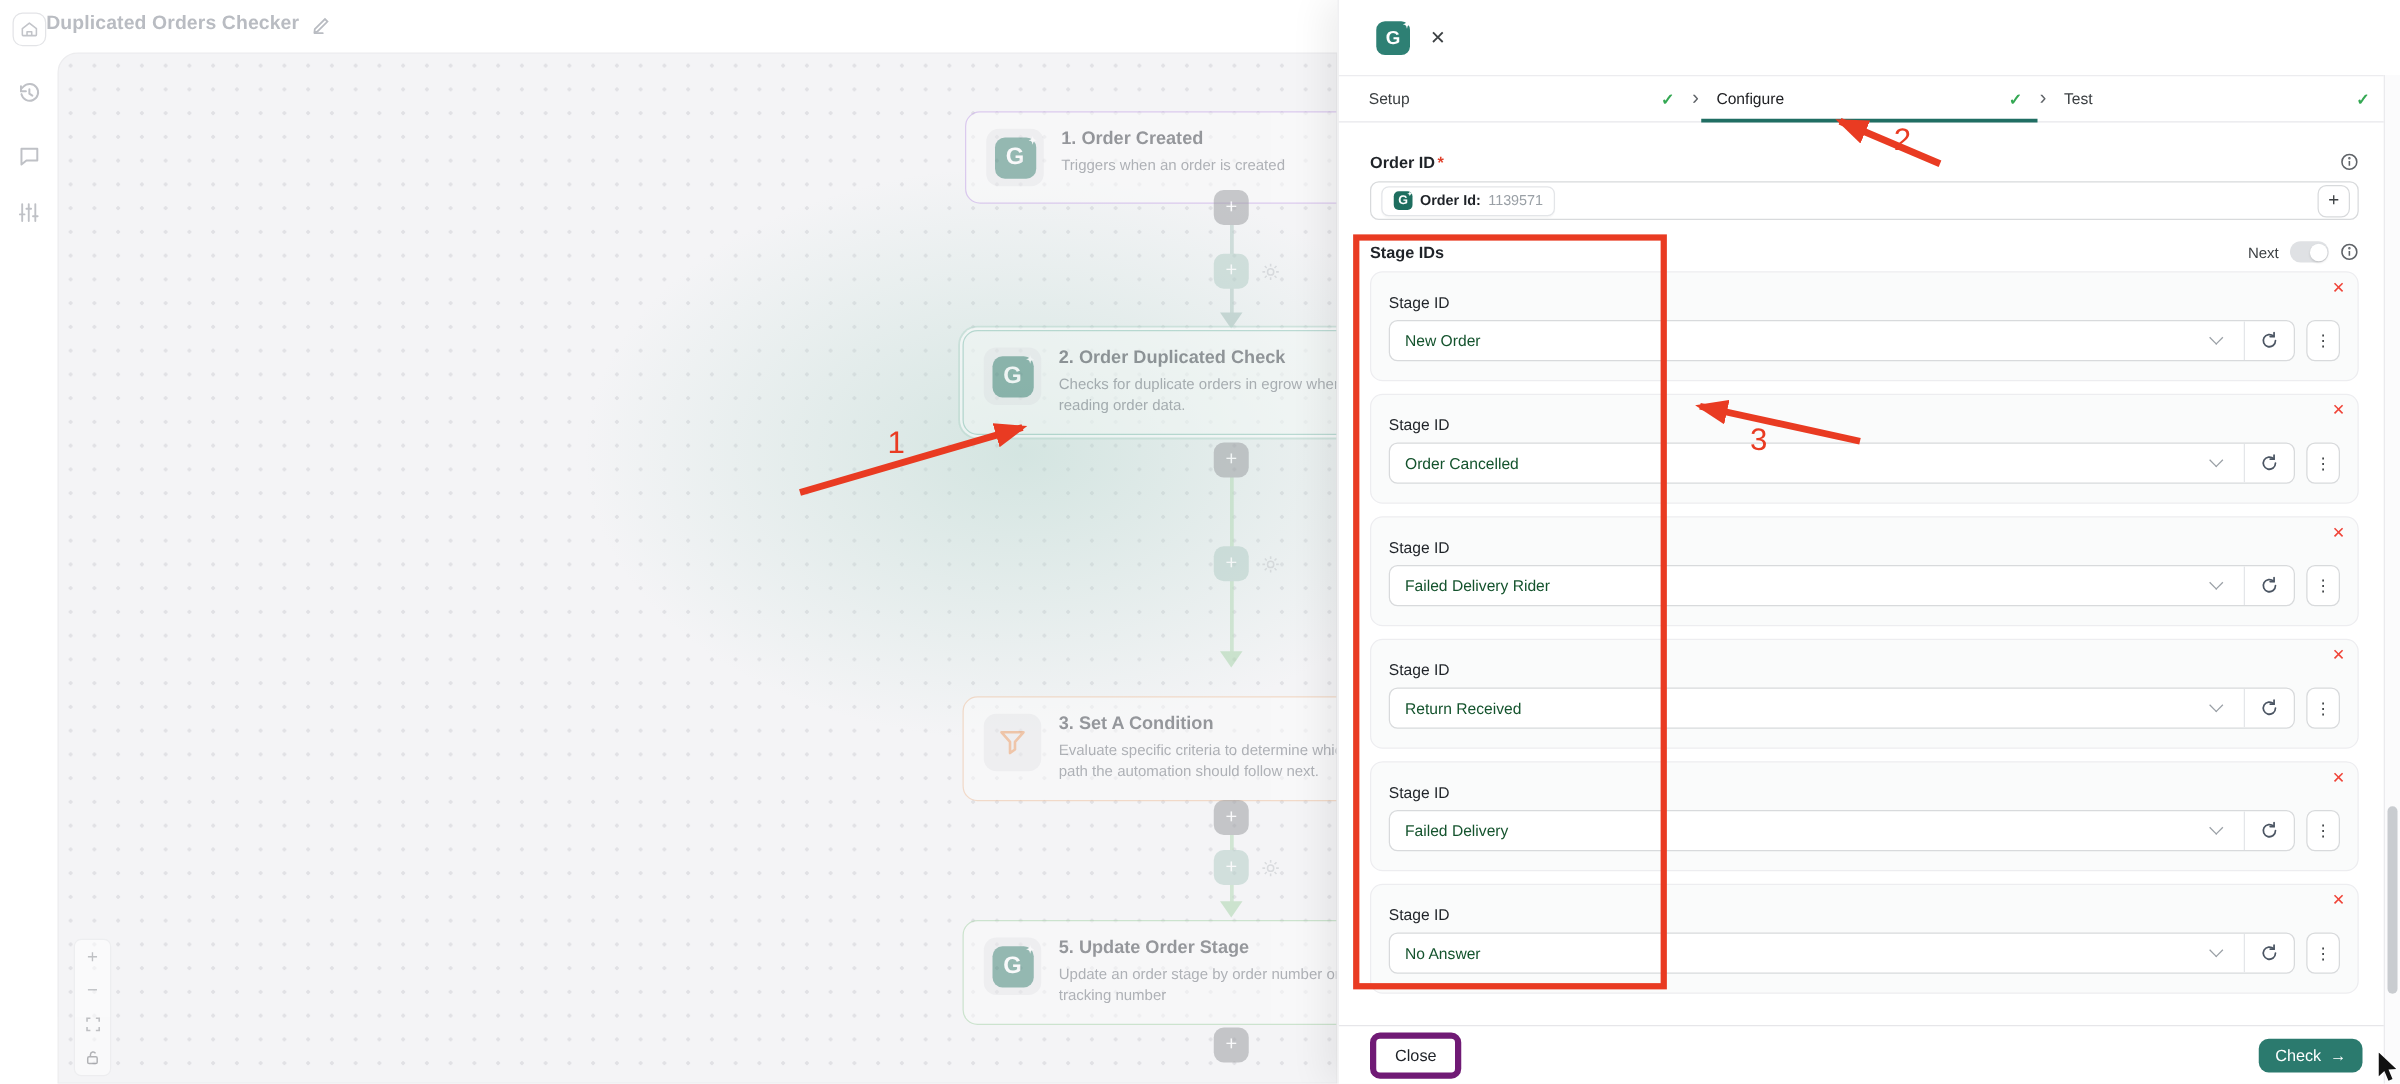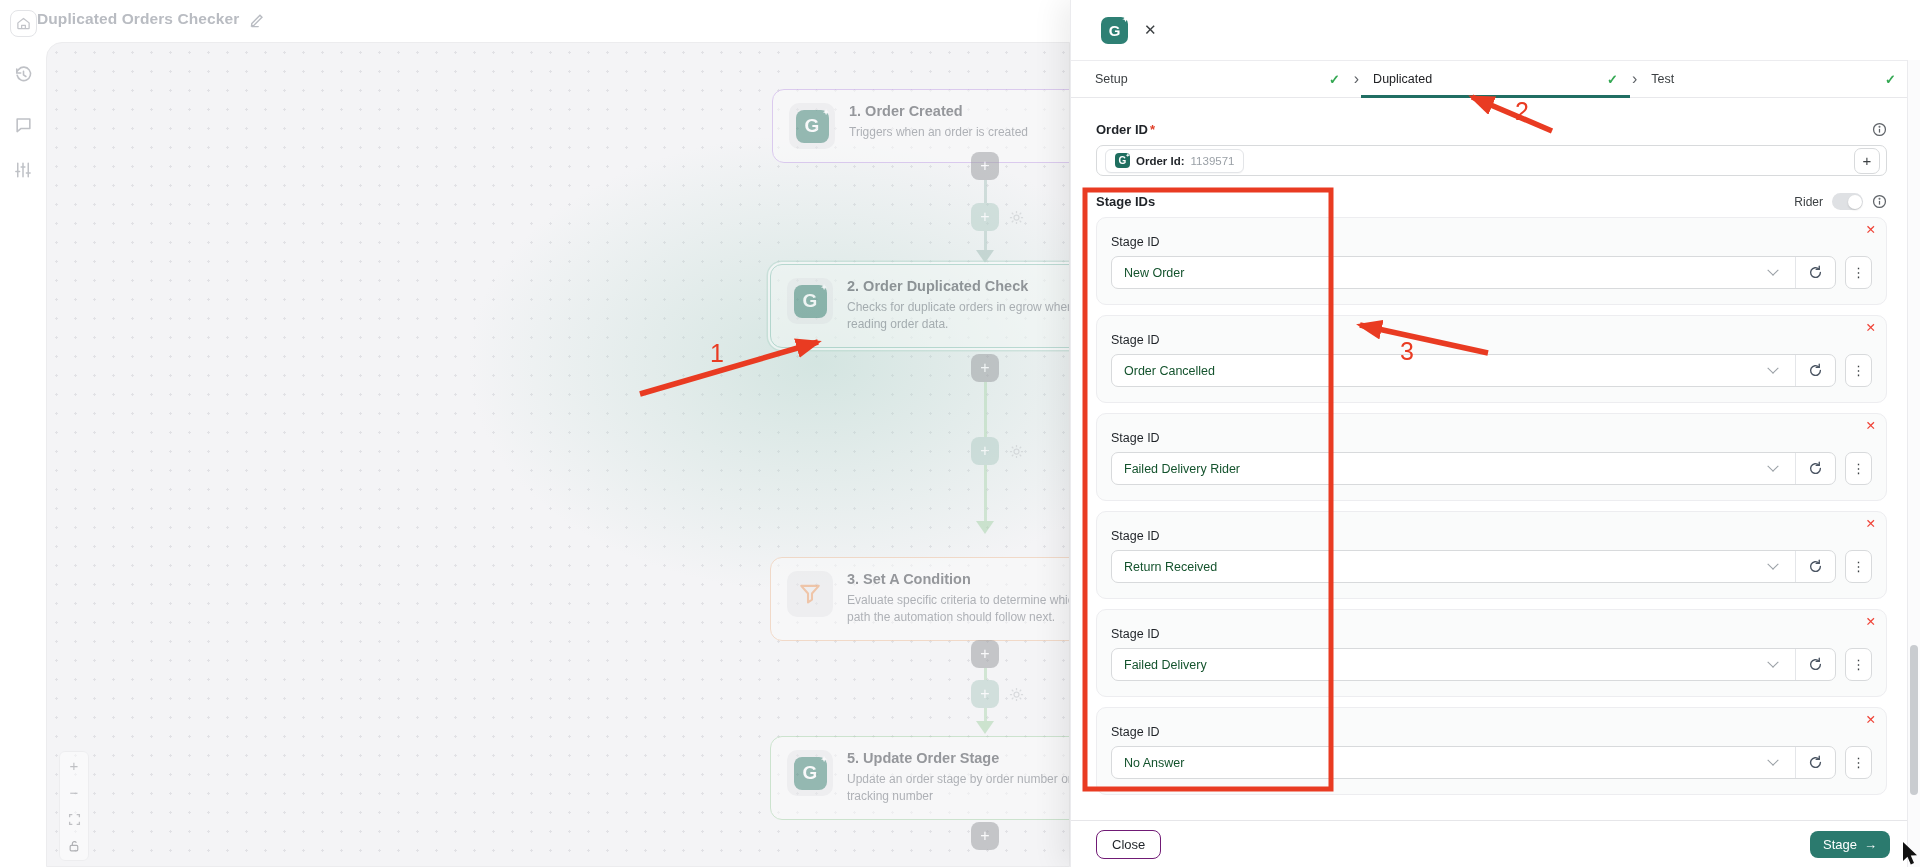--- a/index.html
+++ b/index.html
@@ -108,21 +108,21 @@
   .chevd { width:8px; height:8px; border-right:1.5px solid #9aa0a6; border-bottom:1.5px solid #9aa0a6;
     transform:rotate(45deg) translate(-2px,-2px); margin-right:18px; }
   .refresh-box { width:40px; border-left:1px solid #e4e6e9; align-self:stretch;
     display:flex; align-items:center; justify-content:center; cursor:pointer; }
   .kebab { width:27px; margin-left:9px; border:1px solid #d8dadc; border-radius:7px; background:#fff;
     display:flex; align-items:center; justify-content:center; color:#3c4043; font-size:13px; cursor:pointer; }
 
   .p-footer { height:47px; border-top:1px solid #e6e6e9; display:flex; align-items:center;
     justify-content:space-between; padding:0 30px 0 25px; background:#fff; }
   .btn-close { padding:6px 15px; font-size:13px; color:#1f2328; background:#fff;
-    border:1px solid #701a75; border-radius:8px; cursor:pointer; }
+    border:5px solid #701a75; border-radius:8px; cursor:pointer; }
   .btn-next { padding:6px 13px; font-size:13px; color:#fff; background:#2b7a6e; border:none;
     border-radius:8px; cursor:pointer; display:flex; align-items:center; gap:7px; }
 
   .scrollstrip { position:absolute; right:0; top:60px; bottom:0; width:13px; background:#fbfbfc;
     border-left:1px solid #ebebee; z-index:11; }
   .scrollthumb { position:absolute; left:2px; top:585px; width:8px; height:150px;
     background:#c9ccd0; border-radius:4px; cursor:grab; }
 
   
   .anno { position:absolute; left:0; top:0; z-index:50; pointer-events:none; }
@@ -269,21 +269,21 @@
     <div class="p-close">✕</div>
   </div>
 
   <div class="p-tabs">
     <div class="tab">
       <span>Setup</span>
       <span class="check">✓</span>
     </div>
     <span class="tab-sep">›</span>
     <div class="tab active">
-      <span>Duplicated</span>
+      <span>Configure</span>
       <span class="check">✓</span>
     </div>
     <span class="tab-sep">›</span>
     <div class="tab">
       <span>Test</span>
       <span class="check">✓</span>
     </div>
   </div>
 
   <div class="p-content">
@@ -301,21 +301,21 @@
         <div class="g-badge small">G<i>✦</i></div>
         <span class="pfx">Order Id:</span>
         <span class="val">1139571</span>
       </div>
       <div class="add-btn">+</div>
     </div>
 
     <div class="stage-header">
       <div class="sh-left">Stage IDs</div>
       <div class="sh-right">
-        <span class="loop-lbl">Rider</span>
+        <span class="loop-lbl">Next</span>
         <div class="toggle">
             <div class="knob"></div>
           </div>
         <svg class="info-ic" viewBox="0 0 24 24" fill="none" stroke="#5f6368" stroke-width="2">
             <circle cx="12" cy="12" r="9.5"></circle>
             <path d="M12 11v6"></path>
             <circle cx="12" cy="7.5" r="0.6" fill="#5f6368"></circle>
           </svg>
       </div>
     </div>
@@ -428,21 +428,21 @@
             </div>
             <div class="kebab">⋮</div>
           </div>
         </div>
       </div>
   </div>
 
   <div class="p-footer">
     <button class="btn-close">Close</button>
     <button class="btn-next">
-      <span>Stage</span>
+      <span>Check</span>
       <span>→</span>
     </button>
   </div>
 
   <div class="scrollstrip">
     <div class="scrollthumb"></div>
   </div>
 </div>
 
 <svg class="anno" width="1920" height="867">

